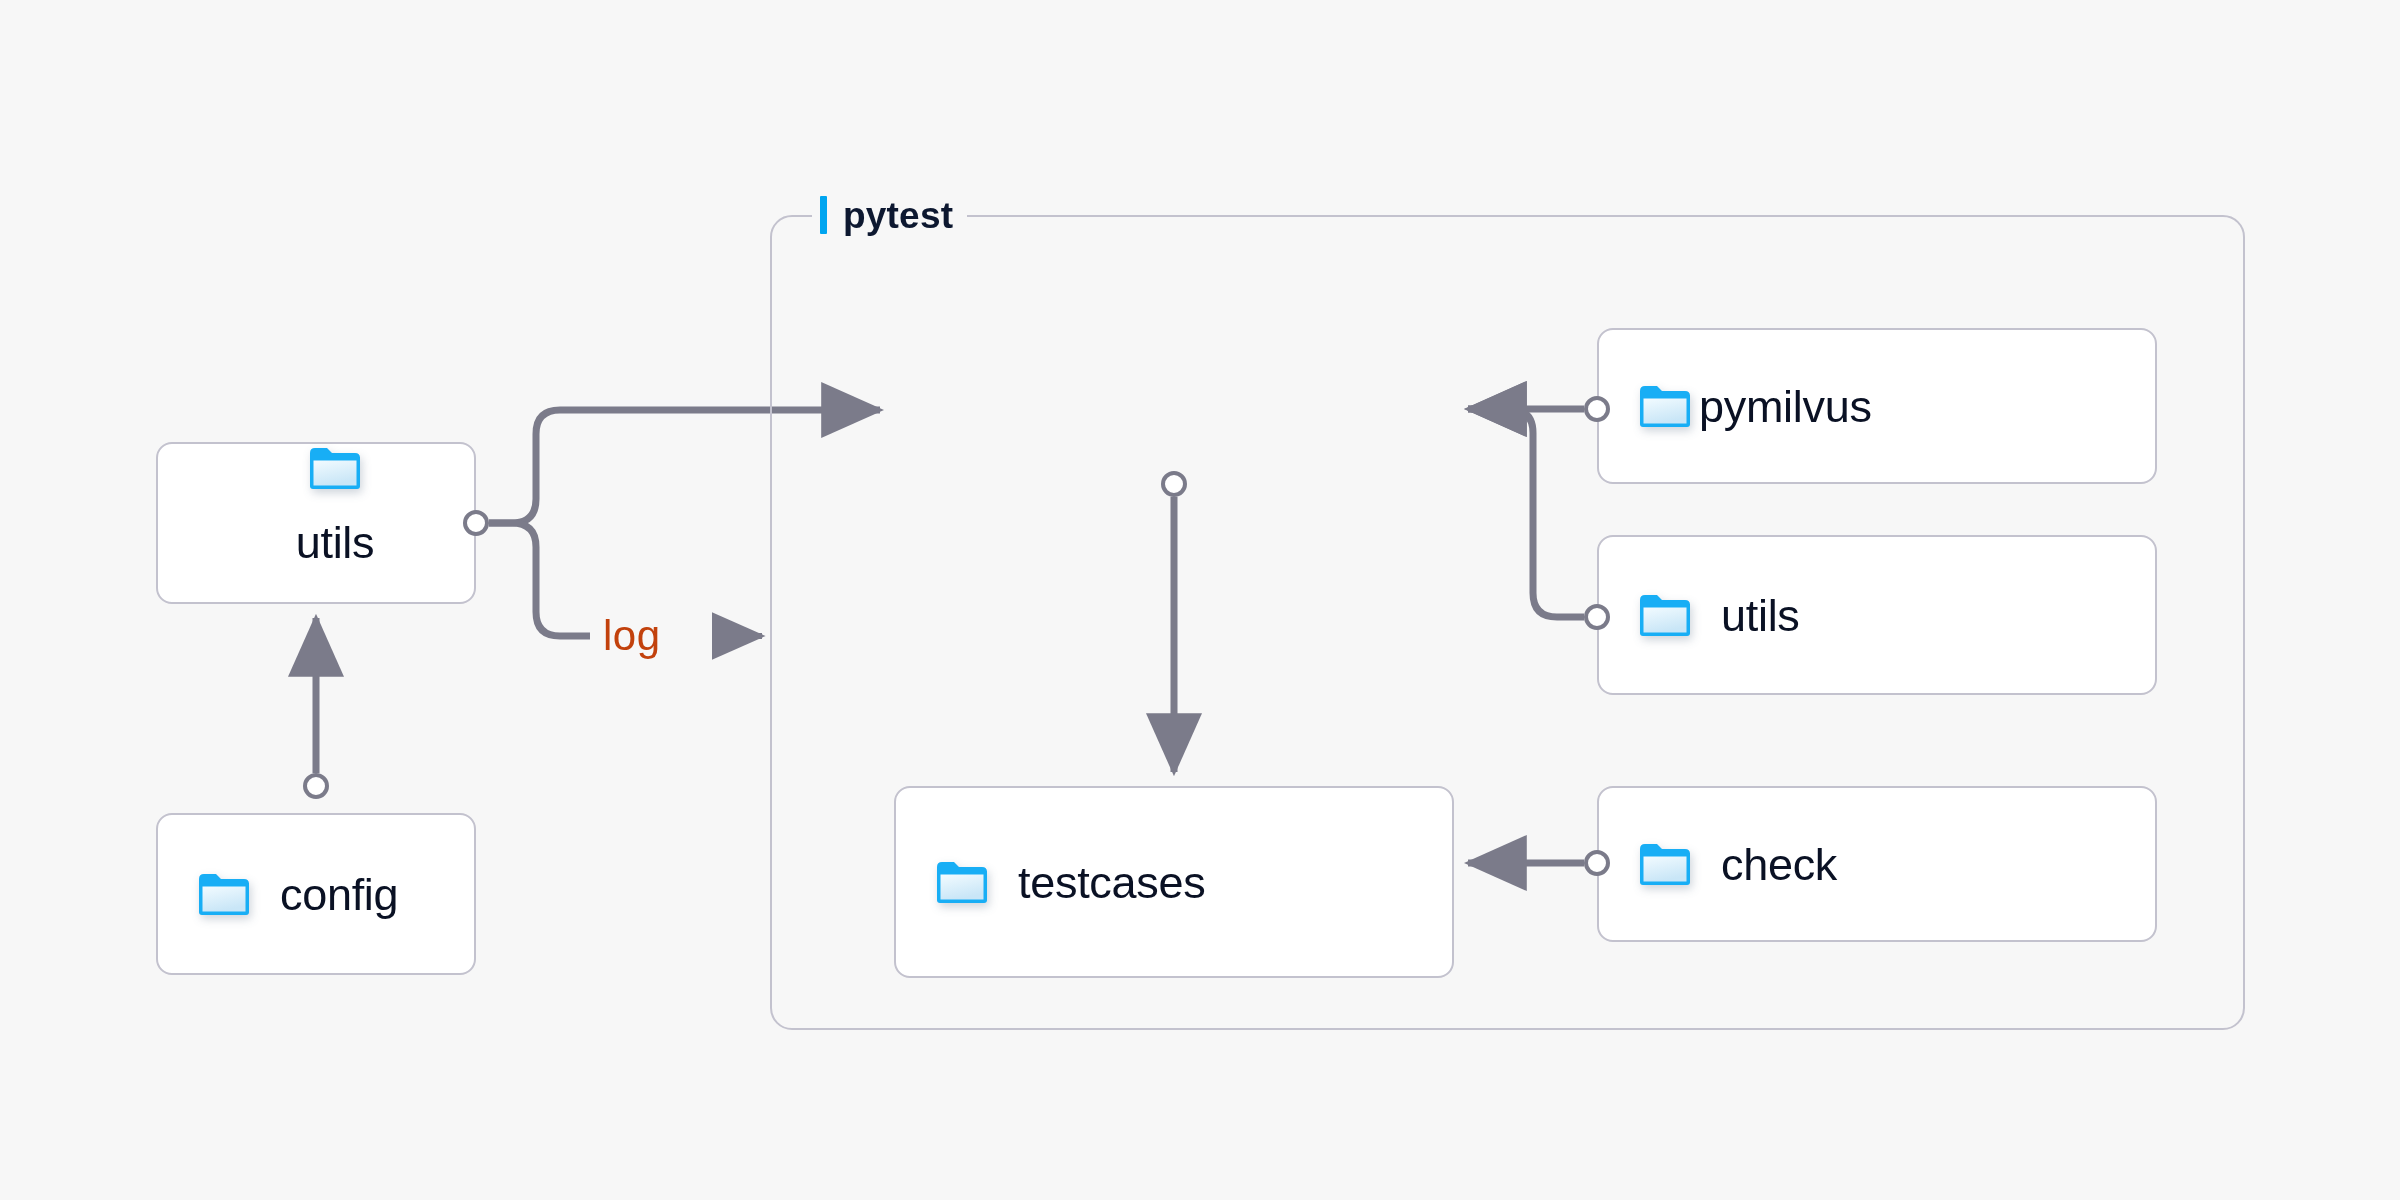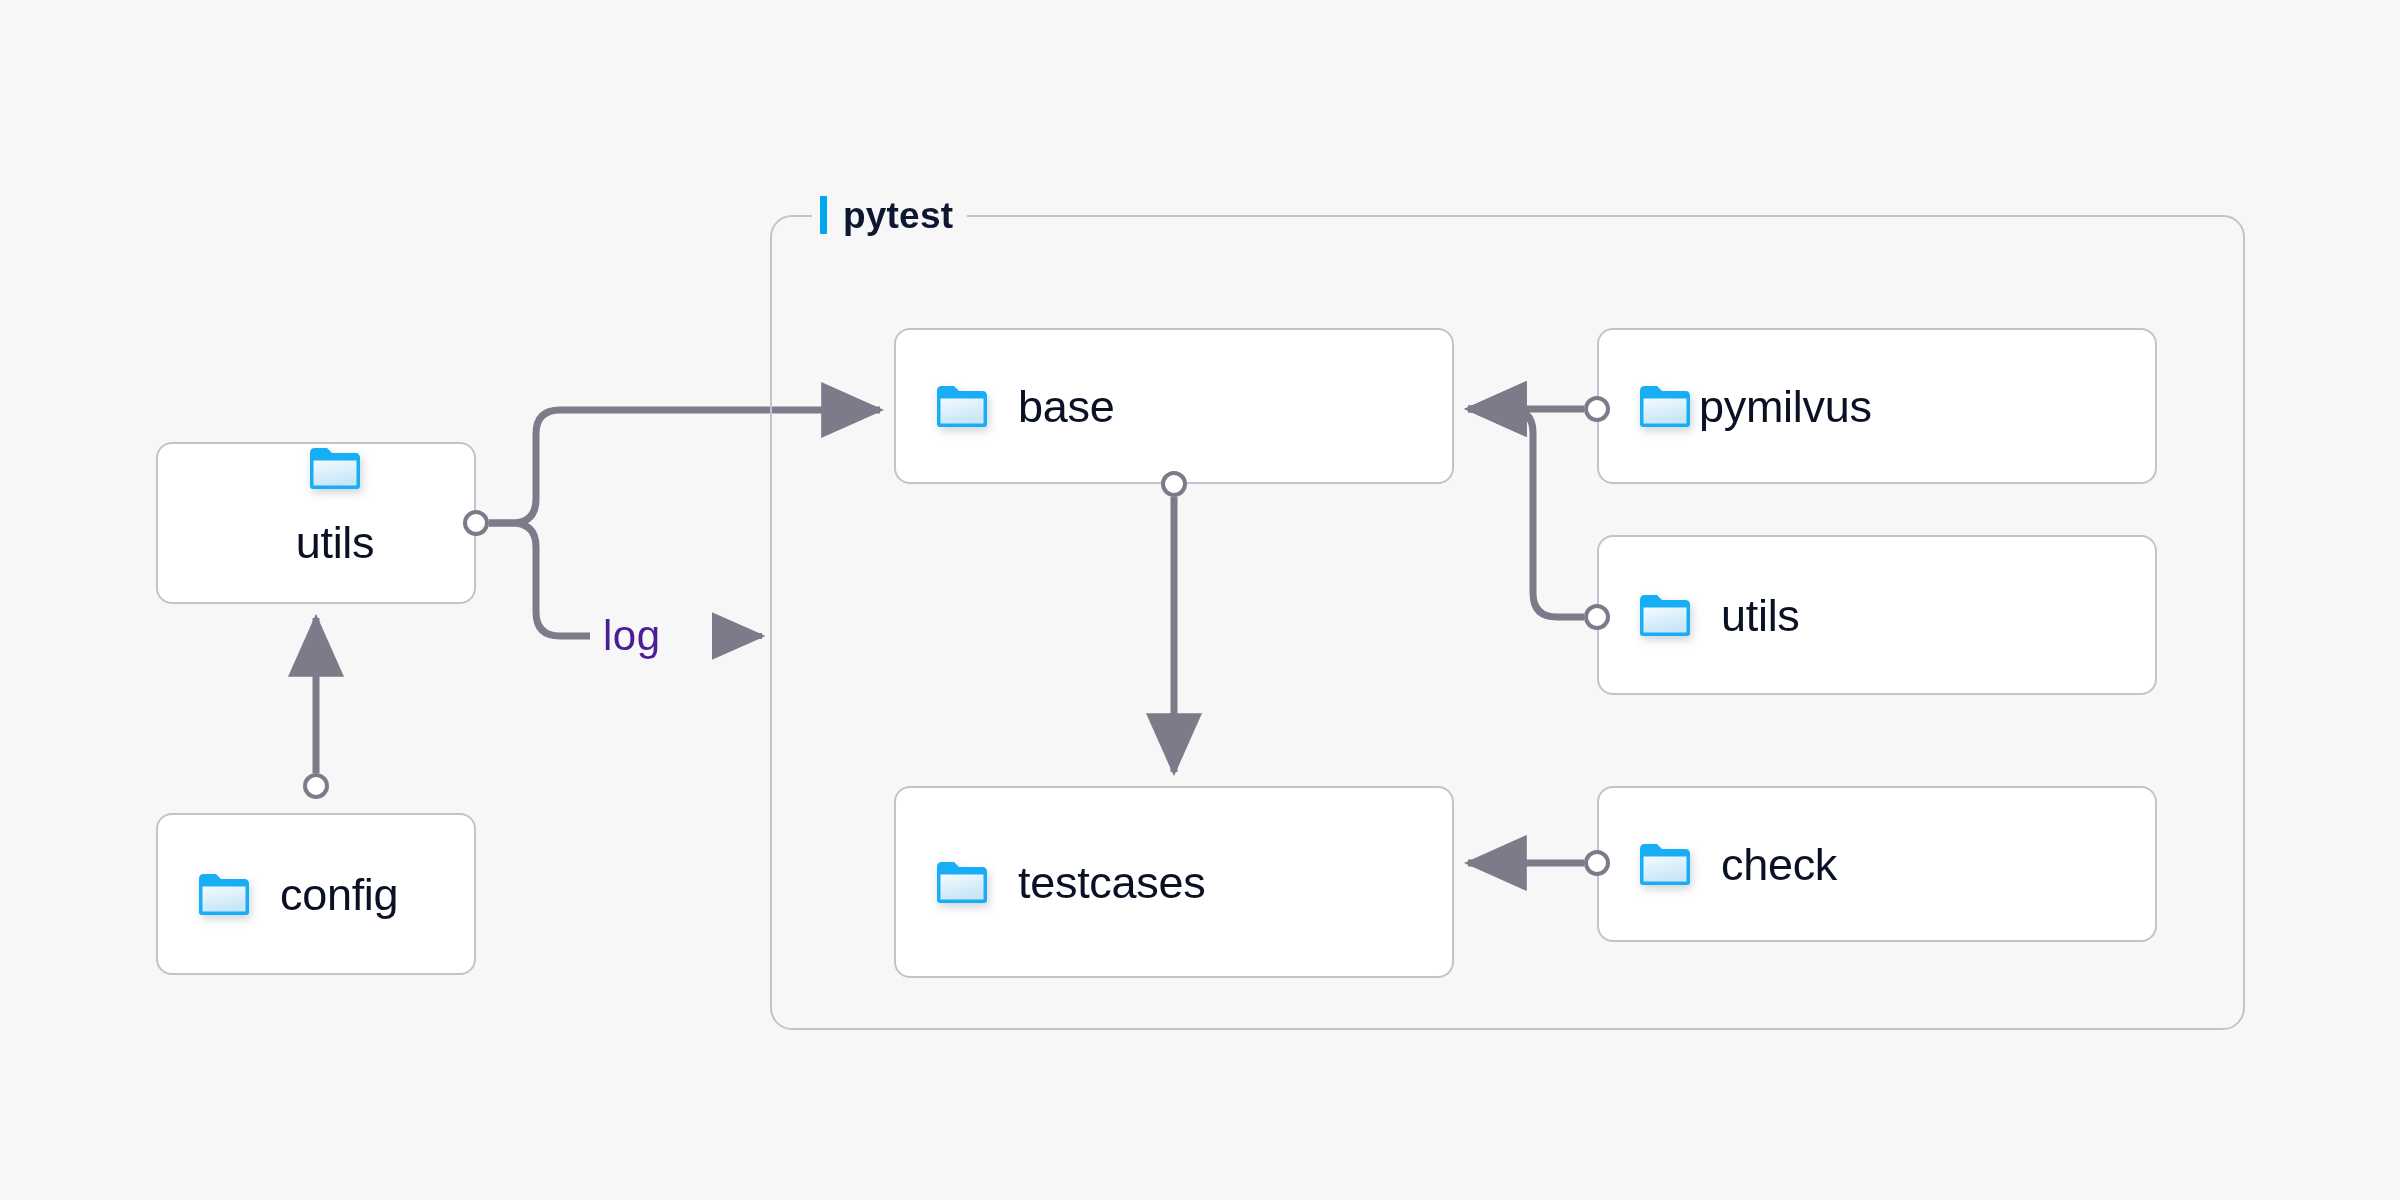--- a/index.html
+++ b/index.html
@@ -97,21 +97,21 @@
     border: 4px solid #7b7b8a;
     background: #ffffff;
     box-sizing: border-box;
     transform: translate(-50%, -50%);
   }
 
   
   .edge-label {
     position: absolute;
     font-size: 42px;
-    color: #4c1d95;
+    color: #c2410c;
     line-height: 1;
     white-space: nowrap;
     transform: translate(0, -50%);
     letter-spacing: 0.5px;
   }
 </style>
 </head>
 <body>
 
 <div id="canvas">
@@ -170,34 +170,20 @@
         <linearGradient id="fg2" x1="0" y1="0" x2="0.35" y2="1">
           <stop offset="0" stop-color="#f2fbff"></stop>
           <stop offset="1" stop-color="#c9e6f7"></stop>
         </linearGradient>
         <path d="M6.5 16.5 L49.5 16.5 L49.5 41.5 L6.5 41.5 Z" fill="url(#fg2)"></path>
       </svg>
     </span>
     <span class="node-label">config</span>
   </div>
 
-  <div class="node" style="left:894px; top:328px; width:560px; height:156px;">
-    <span class="folder-icon">
-      <svg viewBox="0 0 56 48" width="56" height="48">
-        <path d="M3 9 Q3 4 8 4 L20 4 L25 9 L48 9 Q53 9 53 14 L53 15 L3 15 Z" fill="#18aef5"></path>
-        <path d="M3 13 L53 13 L53 42 Q53 45 50 45 L6 45 Q3 45 3 42 Z" fill="#18aef5"></path>
-        <linearGradient id="fg3" x1="0" y1="0" x2="0.35" y2="1">
-          <stop offset="0" stop-color="#f2fbff"></stop>
-          <stop offset="1" stop-color="#c9e6f7"></stop>
-        </linearGradient>
-        <path d="M6.5 16.5 L49.5 16.5 L49.5 41.5 L6.5 41.5 Z" fill="url(#fg3)"></path>
-      </svg>
-    </span>
-    <span class="node-label">base</span>
-  </div>
 
   <div class="node" style="left:894px; top:786px; width:560px; height:192px;">
     <span class="folder-icon">
       <svg viewBox="0 0 56 48" width="56" height="48">
         <path d="M3 9 Q3 4 8 4 L20 4 L25 9 L48 9 Q53 9 53 14 L53 15 L3 15 Z" fill="#18aef5"></path>
         <path d="M3 13 L53 13 L53 42 Q53 45 50 45 L6 45 Q3 45 3 42 Z" fill="#18aef5"></path>
         <linearGradient id="fg4" x1="0" y1="0" x2="0.35" y2="1">
           <stop offset="0" stop-color="#f2fbff"></stop>
           <stop offset="1" stop-color="#c9e6f7"></stop>
         </linearGradient>

